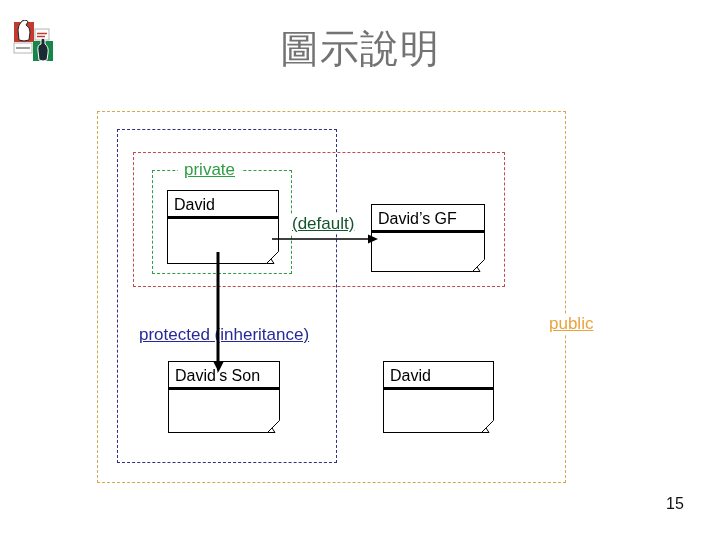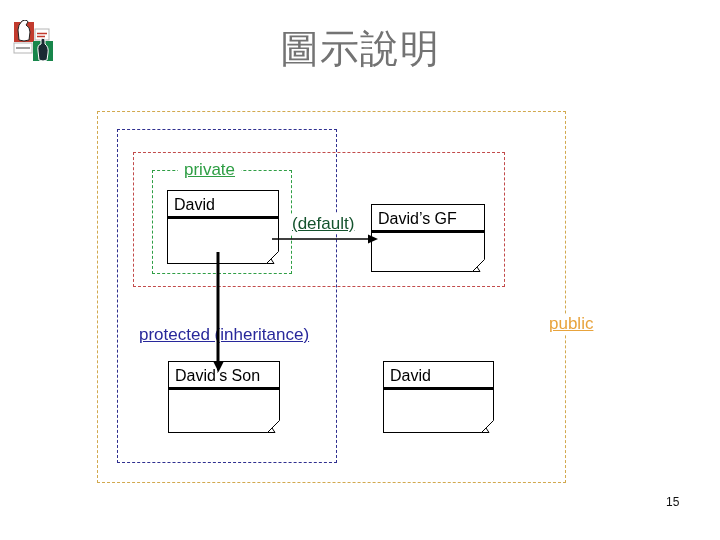--- a/index.html
+++ b/index.html
@@ -7,21 +7,21 @@
   .slide{position:relative;width:720px;height:540px;background:#ffffff;overflow:hidden;}
 
   
   .slide-title{position:absolute;left:0;top:26px;width:100%;text-align:center;
     font-size:39px;line-height:46px;color:#737373;letter-spacing:1px;font-weight:400;}
 
   
   .logo{position:absolute;left:13px;top:20px;width:42px;height:42px;}
 
   
-  .page-number{position:absolute;left:666px;top:495px;font-size:12px;color:#111;}
+  .page-number{position:absolute;left:666px;top:495px;font-size:16px;color:#111;}
 
   
   .region{position:absolute;box-sizing:border-box;z-index:1;background:transparent;}
   .region-public   {left:97px; top:111px;width:469px;height:372px;border:1px dashed #D2A94F;}
   .region-protected{left:117px;top:129px;width:220px;height:334px;border:1px dashed #2F2F8F;}
   .region-default  {left:133px;top:152px;width:372px;height:135px;border:1px dashed #C24B4B;}
   .region-private  {left:152px;top:170px;width:140px;height:104px;border:1px dashed #2E9E44;}
 
   
   .rlabel{position:absolute;z-index:3;font-size:17px;line-height:20px;white-space:nowrap;text-decoration:underline;}

